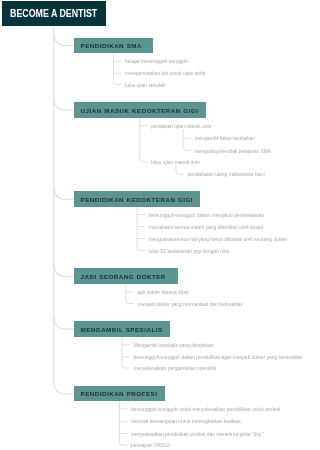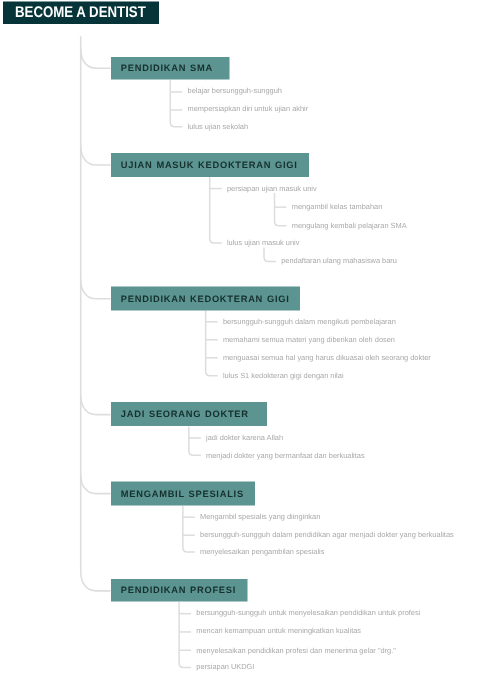--- a/index.html
+++ b/index.html
@@ -40,21 +40,21 @@
       <path d="M 53.8 316.1 C 53.8 325.20000000000005, 58.739999999999995 329.1, 64.2 329.1 L 73.7 329.1" fill="none" stroke="#dddddd" stroke-width="1.05"></path>
       <path d="M 121.9 337.1 L 121.9 365 Q 121.9 368 124.9 368 L 129.9 368" fill="none" stroke="#dddddd" stroke-width="1"></path>
       <path d="M 121.9 344.8 L 129.9 344.8" fill="none" stroke="#dddddd" stroke-width="1"></path>
       <path d="M 121.9 356.8 L 129.9 356.8" fill="none" stroke="#dddddd" stroke-width="1"></path>
       <path d="M 53.8 380.9 C 53.8 390, 58.739999999999995 393.9, 64.2 393.9 L 73.7 393.9" fill="none" stroke="#dddddd" stroke-width="1.05"></path>
       <path d="M 119.4 401.4 L 119.4 442 Q 119.4 445 122.4 445 L 127.4 445" fill="none" stroke="#dddddd" stroke-width="1"></path>
       <path d="M 119.4 409.1 L 127.4 409.1" fill="none" stroke="#dddddd" stroke-width="1"></path>
       <path d="M 119.4 421.3 L 127.4 421.3" fill="none" stroke="#dddddd" stroke-width="1"></path>
       <path d="M 119.4 433.5 L 127.4 433.5" fill="none" stroke="#dddddd" stroke-width="1"></path>
     </svg>
-<div class="node root" style="left: 1.7px; top: 1.2px; width: 104.6px; height: 15px; font-size: 10.3px; padding-left: 8.3px; background: rgb(7, 52, 56);">
+<div class="node root" style="left: 1.7px; top: 1.2px; width: 104.6px; height: 25px; font-size: 10.3px; padding-left: 8.3px; background: rgb(7, 52, 56);">
       <span style="transform: scaleX(0.858);">BECOME A DENTIST</span>
     </div>
     <div class="node branch" style="left: 73.7px; top: 37.7px; width: 79.7px; height: 15.6px; font-size: 6.2px; padding-left: 6.9px; letter-spacing: 0.5px; word-spacing: 0.4px; background: rgb(91, 148, 144); color: rgb(22, 48, 46);">
       <span>PENDIDIKAN SMA</span>
     </div>
     <div class="leaf" style="left: 125.05px; top: 60.3px; font-size: 4.95px; color: rgb(169, 169, 169);">belajar bersungguh-sungguh</div>
     <div class="leaf" style="left: 125.05px; top: 72.3px; font-size: 4.95px; color: rgb(169, 169, 169);">mempersiapkan diri untuk ujian akhir</div>
     <div class="leaf" style="left: 125.05px; top: 83.5px; font-size: 4.95px; color: rgb(169, 169, 169);">lulus ujian sekolah</div>
     <div class="node branch" style="left: 73.7px; top: 102.4px; width: 132.2px; height: 15.3px; font-size: 6.2px; padding-left: 6.9px; letter-spacing: 0.5px; word-spacing: 0.4px; background: rgb(91, 148, 144); color: rgb(22, 48, 46);">
       <span>UJIAN MASUK KEDOKTERAN GIGI</span>

